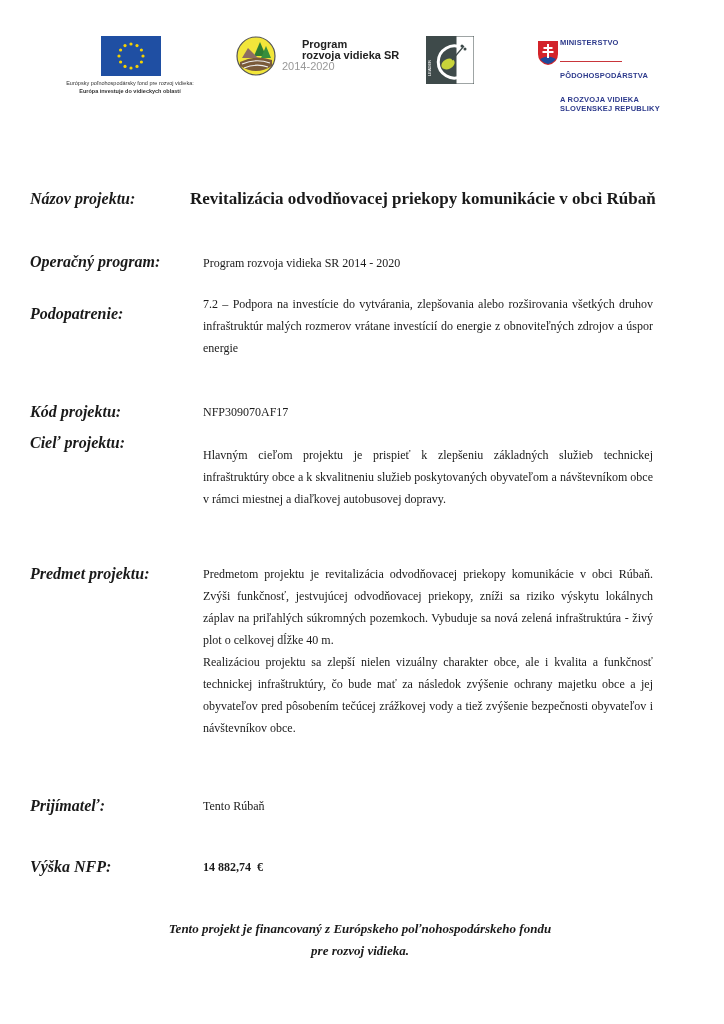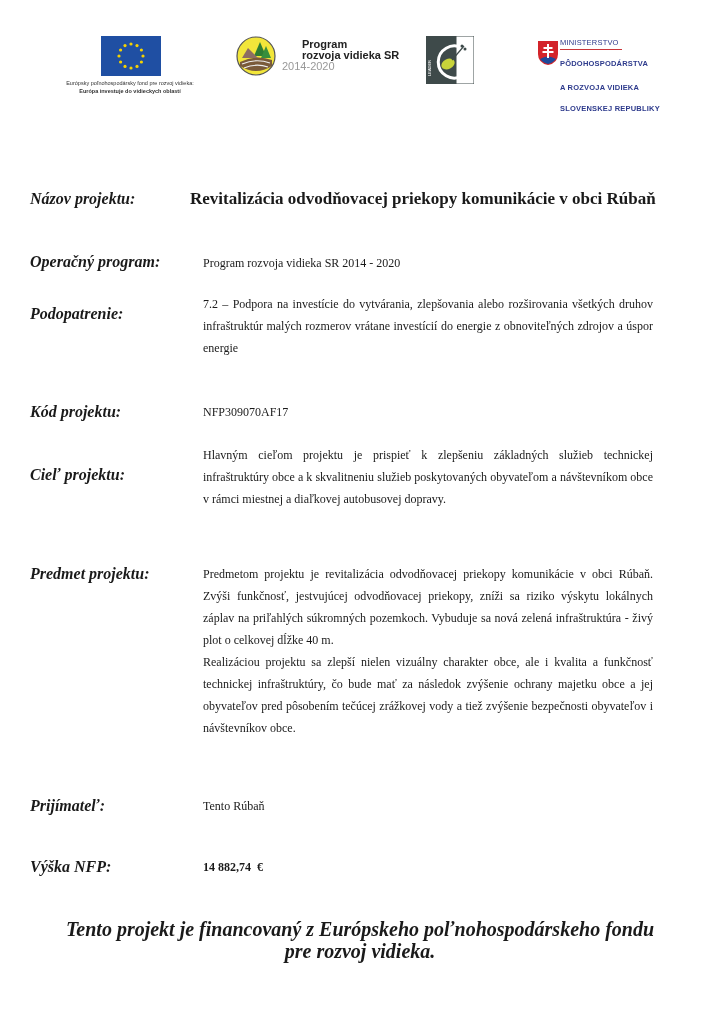--- a/index.html
+++ b/index.html
@@ -19,30 +19,30 @@
   .prv-logo { left: 236px; top: 36px; width: 40px; height: 40px; }
   .prv-text { left: 282px; top: 39px; font-family: "Liberation Sans", "DejaVu Sans", sans-serif; line-height: 11px; }
   .prv-text .t1 { font-size: 11px; font-weight: bold; color: #222; display: block; padding-left: 20px; }
   .prv-text .t2 { font-size: 11px; color: #999; display: block; }
 
   .leader-logo { left: 426px; top: 36px; width: 48px; height: 48px; }
 
   .min-shield { left: 537px; top: 40px; width: 22px; height: 26px; }
   .min-text { left: 560px; top: 39px; font-family: "Liberation Sans", "DejaVu Sans", sans-serif;
     font-size: 7.5px; line-height: 8.5px; color: #2d3a8c; letter-spacing: 0.2px; }
-  .min-text .m1 { display: block; font-weight: normal; border-bottom: 1px solid #c9353a; padding-bottom: 1px; width: 62px; }
+  .min-text .m1 { display: block; font-weight: bold; border-bottom: 1px solid #c9353a; padding-bottom: 13px; width: 62px; }
   .min-text .m2 { display: block; font-weight: bold; margin-top: 10px; }
 
   
   .label { left: 30px; font-weight: bold; font-style: italic; font-size: 16px; }
   .value { left: 203px; width: 450px; font-size: 12px; line-height: 22px; text-align: justify; }
   .value.title { left: 190px; width: 500px; font-weight: bold; font-size: 17px; text-align: left; }
   .value.bold { font-weight: bold; }
 
-  .footer { left: 60px; width: 600px; top: 918px; text-align: center; font-weight: bold; font-style: italic; font-size: 20px; line-height: 22px; }
+  .footer { left: 60px; width: 600px; top: 918px; text-align: center; font-weight: bold; font-style: italic; font-size: 13px; line-height: 22px; }
 </style>
 </head>
 <body>
 
 <div class="abs eu-flag">
   <svg viewBox="0 0 60 40">
     <rect width="60" height="40" fill="#1f4fa3"></rect>
     <g fill="#f5d200" id="stars">
         <circle cx="30" cy="8" r="1.6"></circle>
         <circle cx="36" cy="9.607695154586736" r="1.6"></circle>
@@ -100,36 +100,36 @@
     <path d="M3 19 Q11 14 19 19 Q16 23 11 24 Q6 23 3 19 Z" fill="#1e4a9a"></path>
     <rect x="10" y="4" width="2" height="14" fill="#fff"></rect>
     <rect x="6.5" y="7" width="9" height="2" fill="#fff"></rect>
     <rect x="5.5" y="11" width="11" height="2" fill="#fff"></rect>
   </svg>
 </div>
 <div class="abs min-text">
   <span class="m1">MINISTERSTVO</span>
   <span class="m2">PÔDOHOSPODÁRSTVA</span>
   <span class="m2" style="margin-top:16px">A ROZVOJA VIDIEKA</span>
-  <span class="m2" style="margin-top:12px">SLOVENSKEJ REPUBLIKY</span>
+  <span class="m2" style="margin-top:0">SLOVENSKEJ REPUBLIKY</span>
 </div>
 
 <div class="abs label" style="top:190px">Názov projektu:</div>
 <div class="abs value title" style="top:188px">Revitalizácia odvodňovacej priekopy komunikácie v obci Rúbaň</div>
 
 <div class="abs label" style="top:253px">Operačný program:</div>
 <div class="abs value" style="top:252px">Program rozvoja vidieka SR 2014 - 2020</div>
 
 <div class="abs label" style="top:305px">Podopatrenie:</div>
 <div class="abs value" style="top:293px">7.2 – Podpora na investície do vytvárania, zlepšovania alebo rozširovania všetkých druhov infraštruktúr malých rozmerov vrátane investícií do energie z obnoviteľných zdrojov a úspor energie</div>
 
 <div class="abs label" style="top:403px">Kód projektu:</div>
 <div class="abs value" style="top:401px">NFP309070AF17</div>
 
-<div class="abs label" style="top:466px">Cieľ projektu:</div>
+<div class="abs label" style="top:434px">Cieľ projektu:</div>
 <div class="abs value" style="top:444px">Hlavným cieľom projektu je prispieť k zlepšeniu základných služieb technickej infraštruktúry obce a k skvalitneniu služieb poskytovaných obyvateľom a návštevníkom obce v rámci miestnej a diaľkovej autobusovej dopravy.</div>
 
 <div class="abs label" style="top:565px">Predmet projektu:</div>
 <div class="abs value" style="top:563px">
   <div>Predmetom projektu je revitalizácia odvodňovacej priekopy komunikácie v obci Rúbaň. Zvýši funkčnosť, jestvujúcej odvodňovacej priekopy, zníži sa riziko výskytu lokálnych záplav na priľahlých súkromných pozemkoch. Vybuduje sa nová zelená infraštruktúra - živý plot o celkovej dĺžke 40 m.</div>
   <div>Realizáciou projektu sa zlepší nielen vizuálny charakter obce, ale i kvalita a funkčnosť technickej infraštruktúry, čo bude mať za následok zvýšenie ochrany majetku obce a jej obyvateľov pred pôsobením tečúcej zrážkovej vody a tiež zvýšenie bezpečnosti obyvateľov i návštevníkov obce.</div>
 </div>
 
 <div class="abs label" style="top:797px">Prijímateľ:</div>
 <div class="abs value" style="top:795px">Tento Rúbaň</div>

